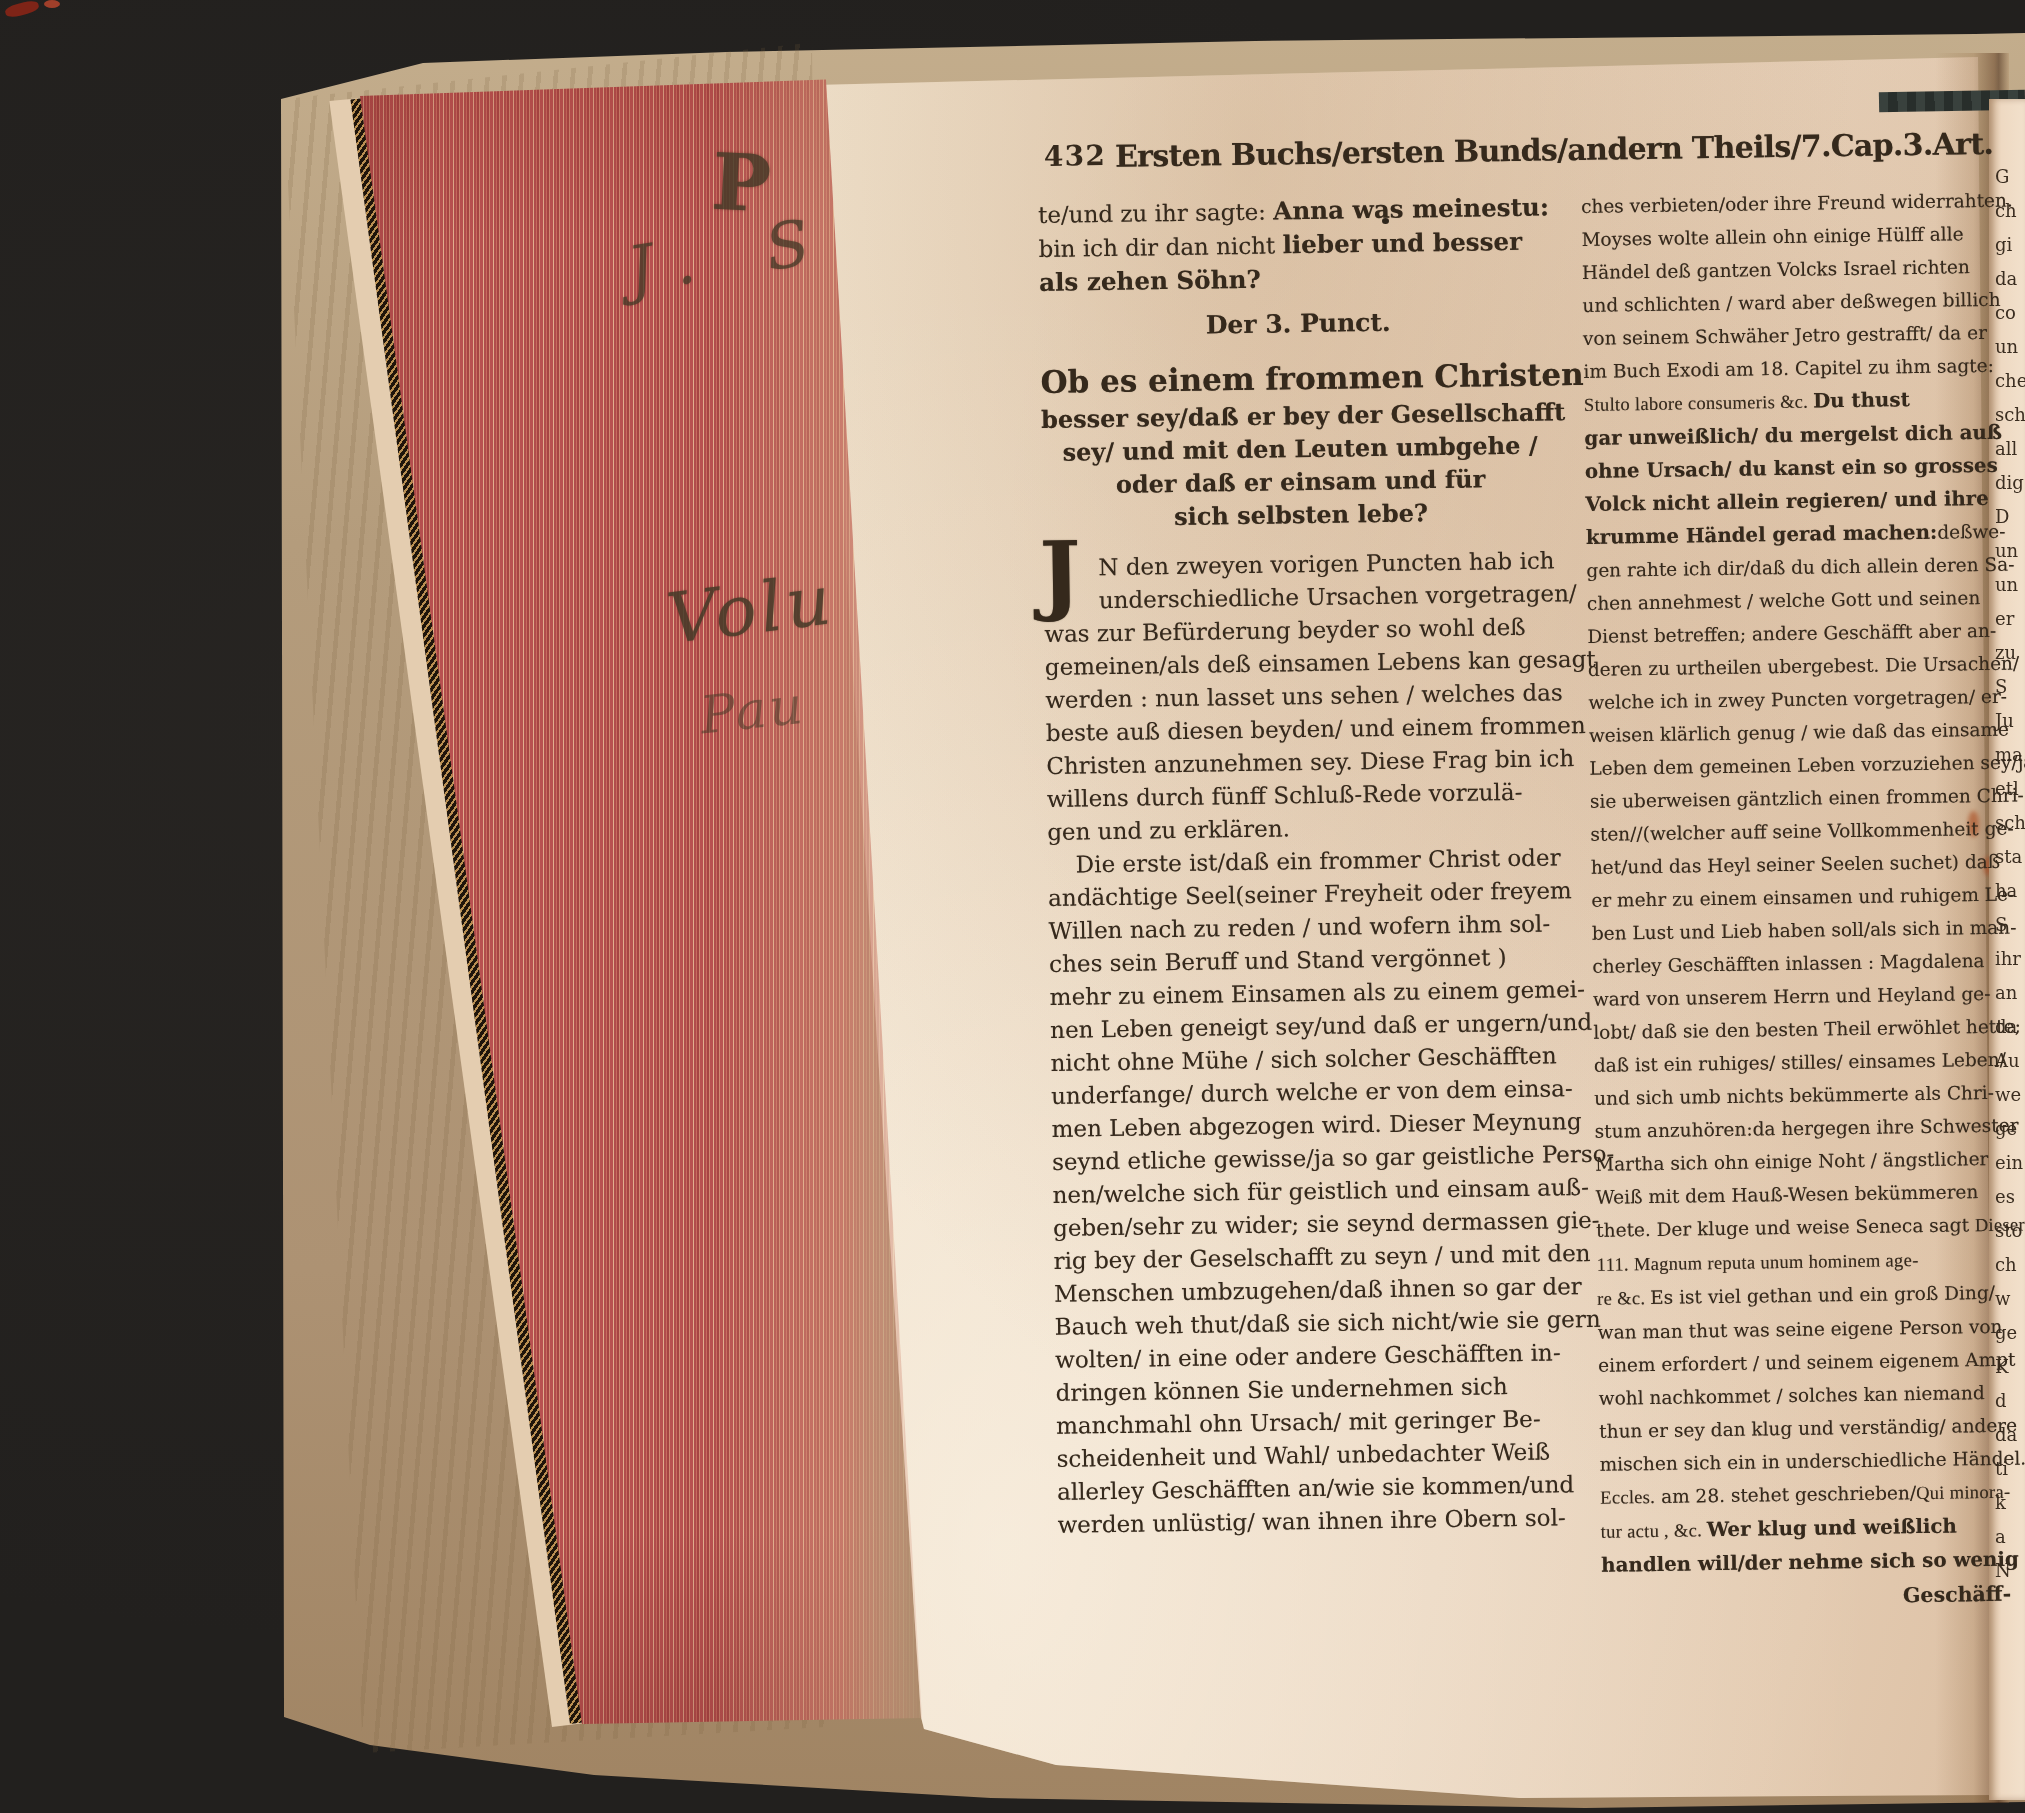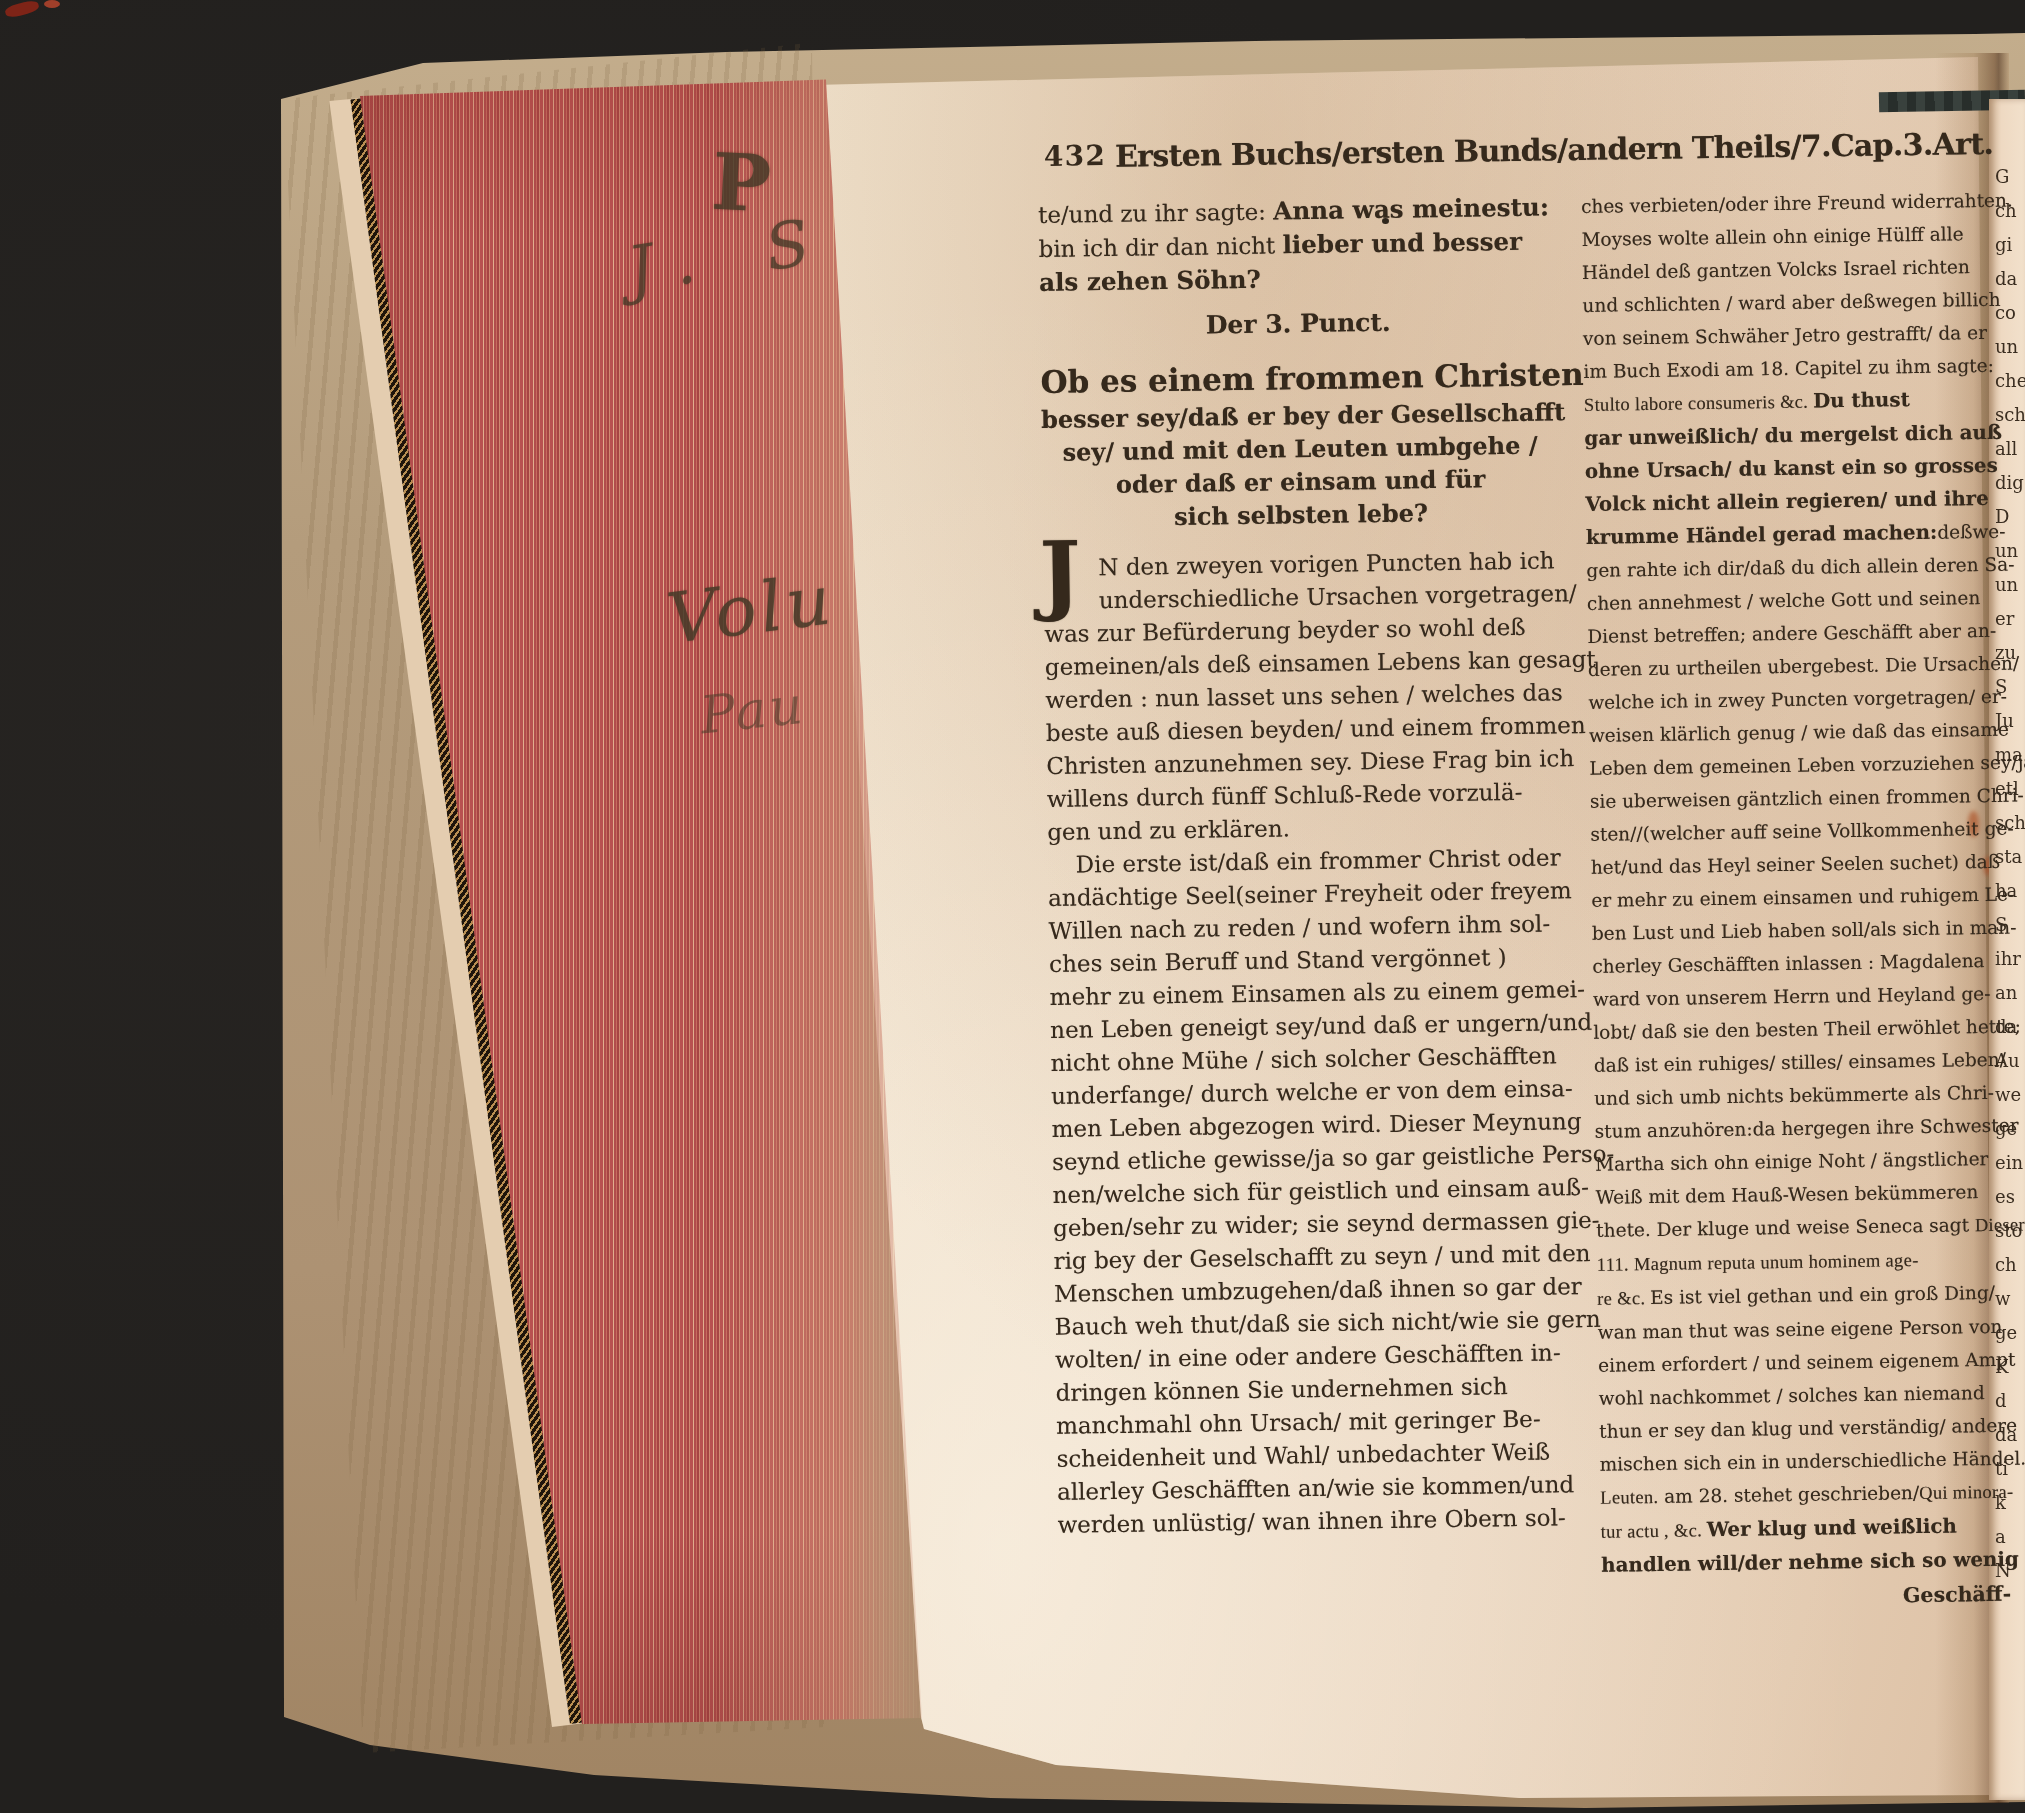--- a/index.html
+++ b/index.html
@@ -268,21 +268,21 @@
         <div class="tl"><span class="seg-n">Martha sich ohn einige Noht / ängstlicher</span></div>
         <div class="tl"><span class="seg-n">Weiß mit dem Hauß-Wesen bekümmeren</span></div>
         <div class="tl"><span class="seg-n">thete. Der kluge und weise Seneca sagt </span><span class="seg-a">Dieser.</span></div>
         <div class="tl"><span class="seg-a">111. Magnum reputa unum hominem age-</span></div>
         <div class="tl"><span class="seg-a">re &amp;c. </span><span class="seg-n">Es ist viel gethan und ein groß Ding/</span></div>
         <div class="tl"><span class="seg-n">wan man thut was seine eigene Person von</span></div>
         <div class="tl"><span class="seg-n">einem erfordert / und seinem eigenem Ampt</span></div>
         <div class="tl"><span class="seg-n">wohl nachkommet / solches kan niemand</span></div>
         <div class="tl"><span class="seg-n">thun er sey dan klug und verständig/ andere</span></div>
         <div class="tl"><span class="seg-n">mischen sich ein in underschiedliche Händel.</span></div>
-        <div class="tl"><span class="seg-a">Leuten.</span><span class="seg-n"> am 28. stehet geschrieben/</span><span class="seg-a">Qui minora-</span></div>
+        <div class="tl"><span class="seg-a">Eccles.</span><span class="seg-n"> am 28. stehet geschrieben/</span><span class="seg-a">Qui minora-</span></div>
         <div class="tl"><span class="seg-a">tur actu , &amp;c. </span><span class="seg-b">Wer klug und weißlich</span></div>
         <div class="tl"><span class="seg-b">handlen will/der nehme sich so wenig</span></div>
         <div class="catchword">Geschäff-</div>
       </div>
   </div>
 
   <div class="ink-speck"></div>
 </div>
 
 

